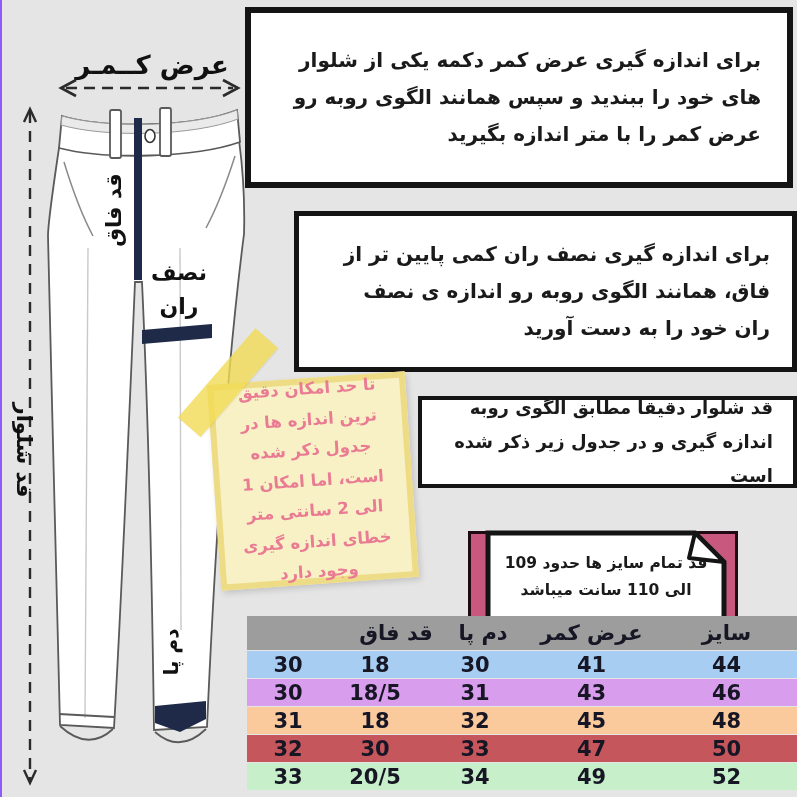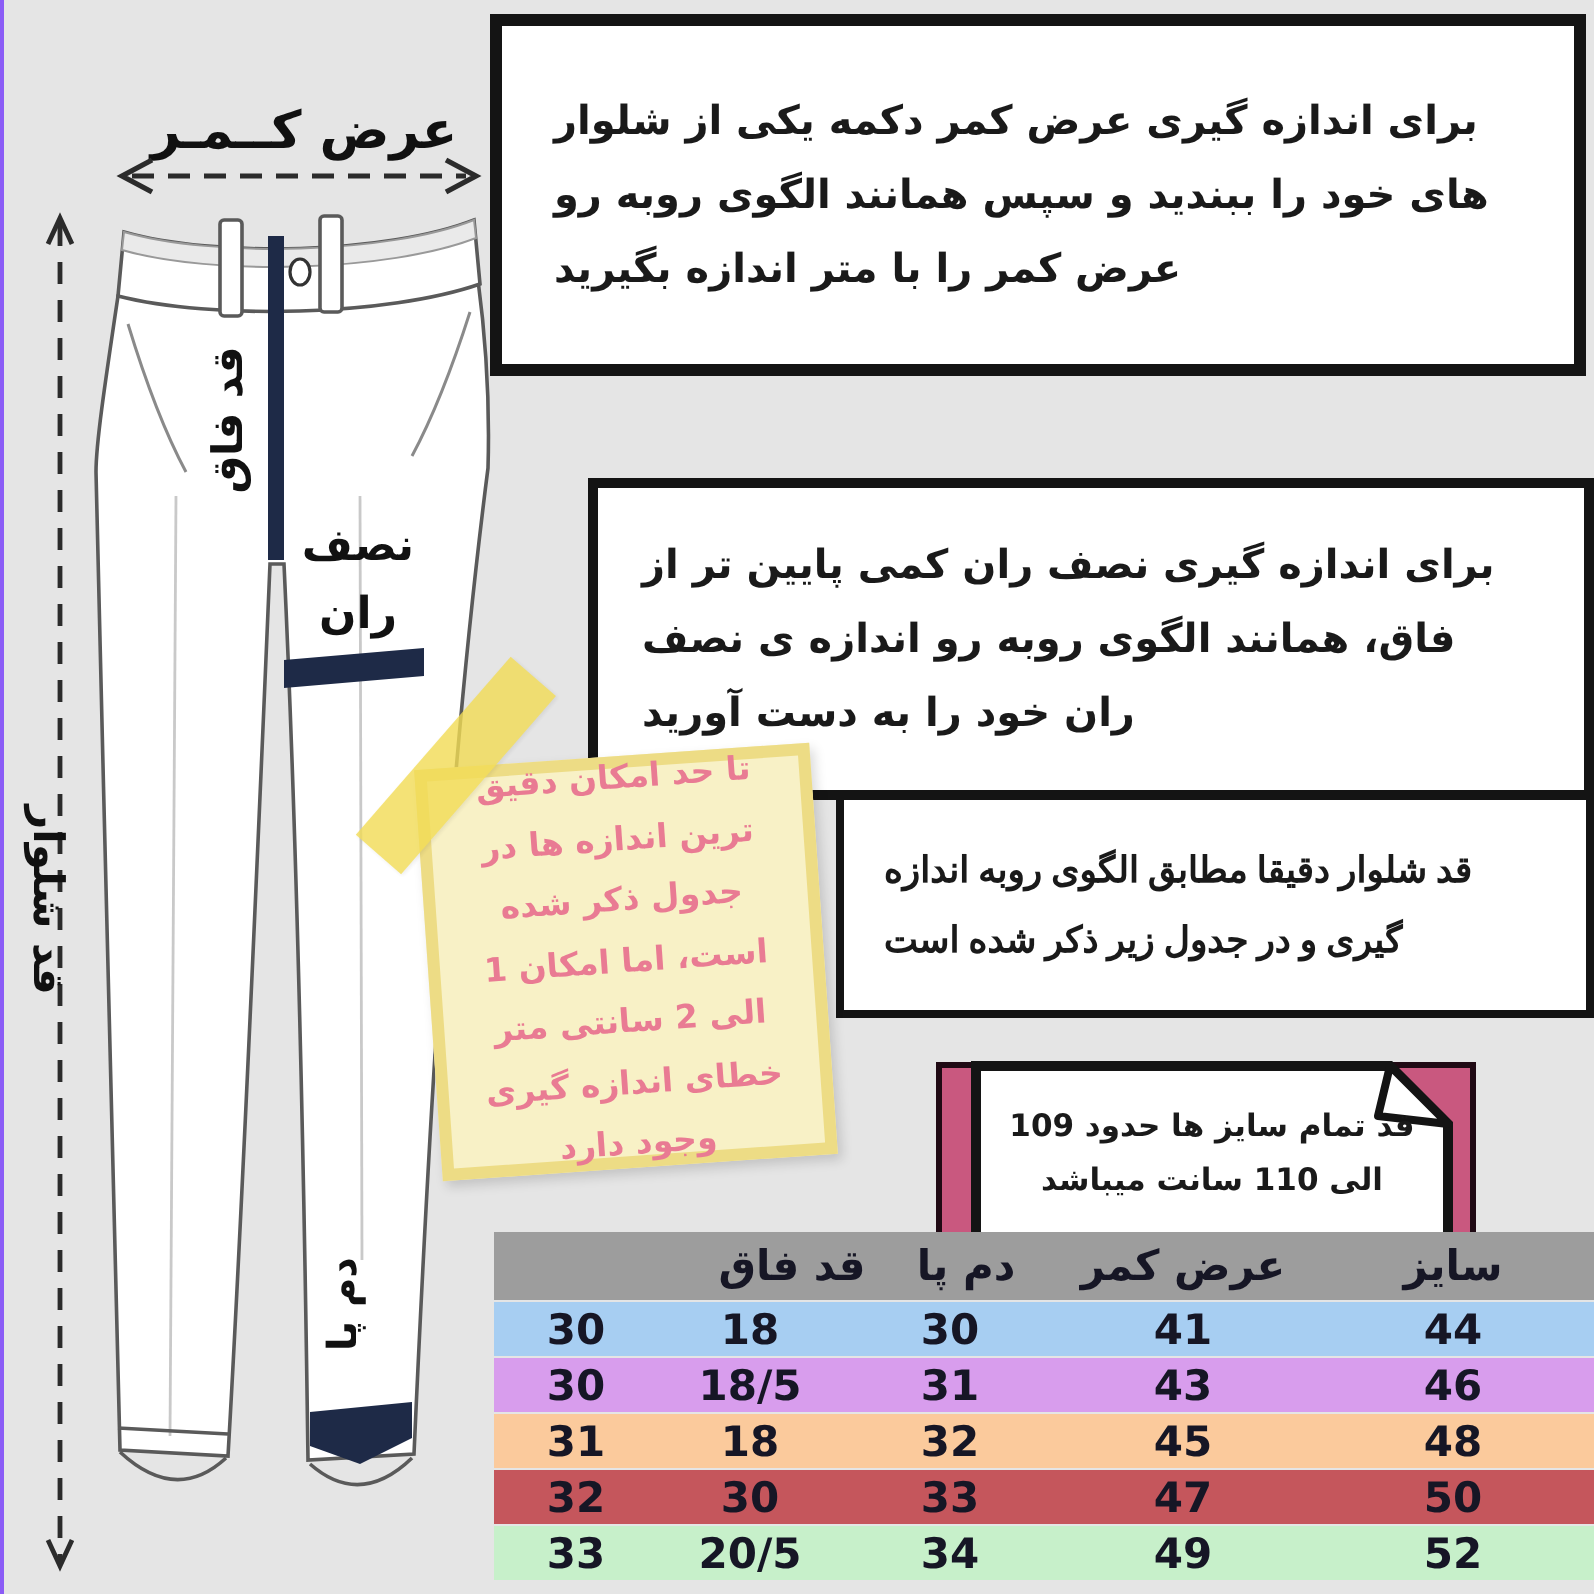--- a/index.html
+++ b/index.html
@@ -3,26 +3,26 @@
 <meta charset="utf-8">
 <style>
   html,body{margin:0;padding:0;background:#fff;}
   .canvas{
     position:relative;width:797px;height:797px;background:#e5e5e5;overflow:hidden;
     font-family:"DejaVu Sans",sans-serif;border-left:2px solid #8b5cf6;box-sizing:border-box;
   }
   
   .ibox{
     position:absolute;box-sizing:border-box;background:#fff;border:6px solid #141414;
-    display:flex;align-items:center;justify-content:center;text-align:left;
+    display:flex;align-items:center;justify-content:center;text-align:right;
     direction:rtl;font-weight:700;color:#1a1a1a;
   }
   .box1{left:243px;top:7px;width:548px;height:181px;font-size:20px;line-height:1.85;padding:0 26px;}
-  .box2{left:292px;top:211px;width:503px;height:161px;border-width:5px;font-size:20px;line-height:1.85;padding:0 22px;margin-top:28px;}
-  .box3{left:416px;top:396px;width:379px;height:113px;border-width:4px;font-size:18px;line-height:1.9;padding:0 20px;font-family:Liberation Serif, serif;}
+  .box2{left:292px;top:211px;width:503px;height:161px;border-width:5px;font-size:20px;line-height:1.85;padding:0 22px;}
+  .box3{left:416px;top:396px;width:379px;height:92px;border-width:4px;font-size:18px;line-height:1.9;padding:0 20px;}
   
   .ribbon{position:absolute;left:466px;top:531px;width:270px;height:90px;border:3px solid #200a14;box-sizing:border-box;}
   .hnote{position:absolute;left:483px;top:516px;width:242px;height:94px;margin-top:14px;}
   .hnote svg{position:absolute;left:0;top:0;}
   .hnote-text{
     position:absolute;left:8px;top:8px;width:226px;height:78px;display:flex;align-items:center;justify-content:center;
     direction:rtl;text-align:center;font-size:15.5px;font-weight:600;color:#1a1a1a;line-height:1.75;
   }
   
   .sticky{

